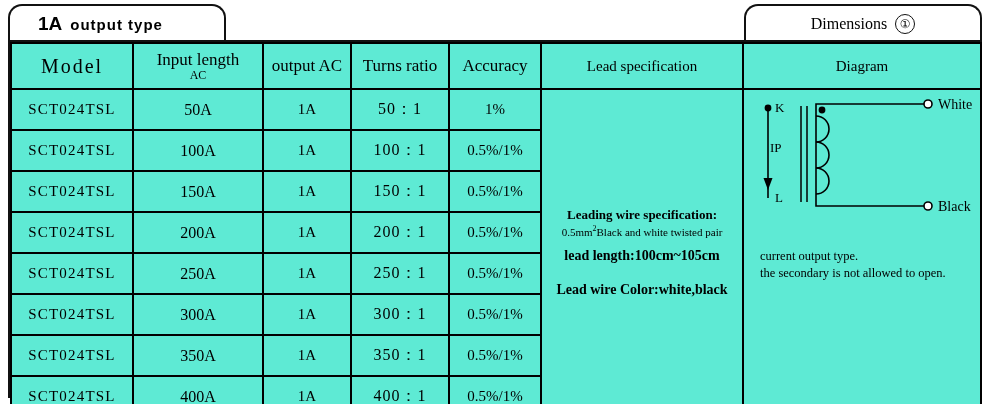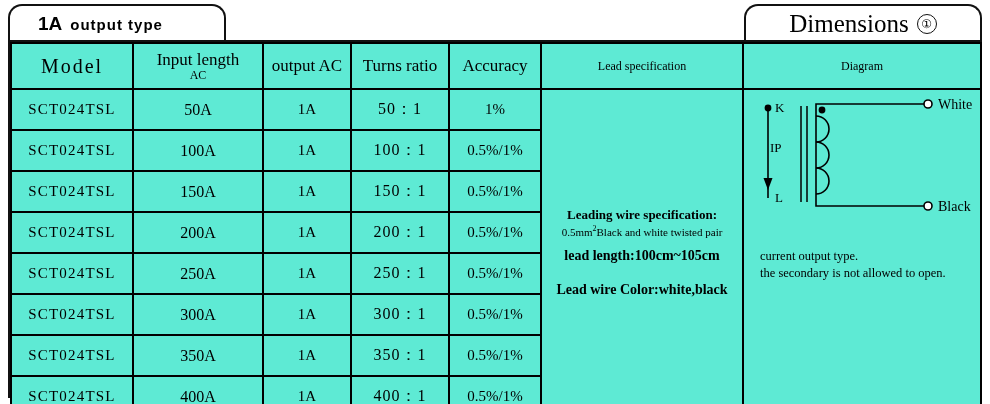--- a/index.html
+++ b/index.html
@@ -66,21 +66,21 @@
     border: 2px solid #111;
     border-bottom: none;
     border-radius: 14px 14px 0 0;
     box-sizing: border-box;
     background: #fff;
     display: flex;
     align-items: center;
     justify-content: center;
   }
   .tab-right .dim-text {
-    font-size: 25px;
+    font-size: 16px;
     font-family: "Liberation Serif", serif;
   }
   .circle-num {
     display: inline-flex;
     align-items: center;
     justify-content: center;
     width: 18px;
     height: 18px;
     border: 1.3px solid #111;
     border-radius: 50%;
@@ -140,21 +140,21 @@
   .h-input .ac {
     display: block;
     font-size: 12px;
     margin-top: 1px;
   }
   .h-generic {
     font-size: 17px;
     font-family: "Liberation Serif", serif;
   }
   .h-lead, .h-diag {
-    font-size: 12px;
+    font-size: 15px;
     font-family: "Liberation Serif", serif;
   }
 
   tbody td {
     height: 39px;
     font-family: "Liberation Serif", serif;
   }
   td.model-cell {
     font-size: 15px;
     letter-spacing: 1.2px;

